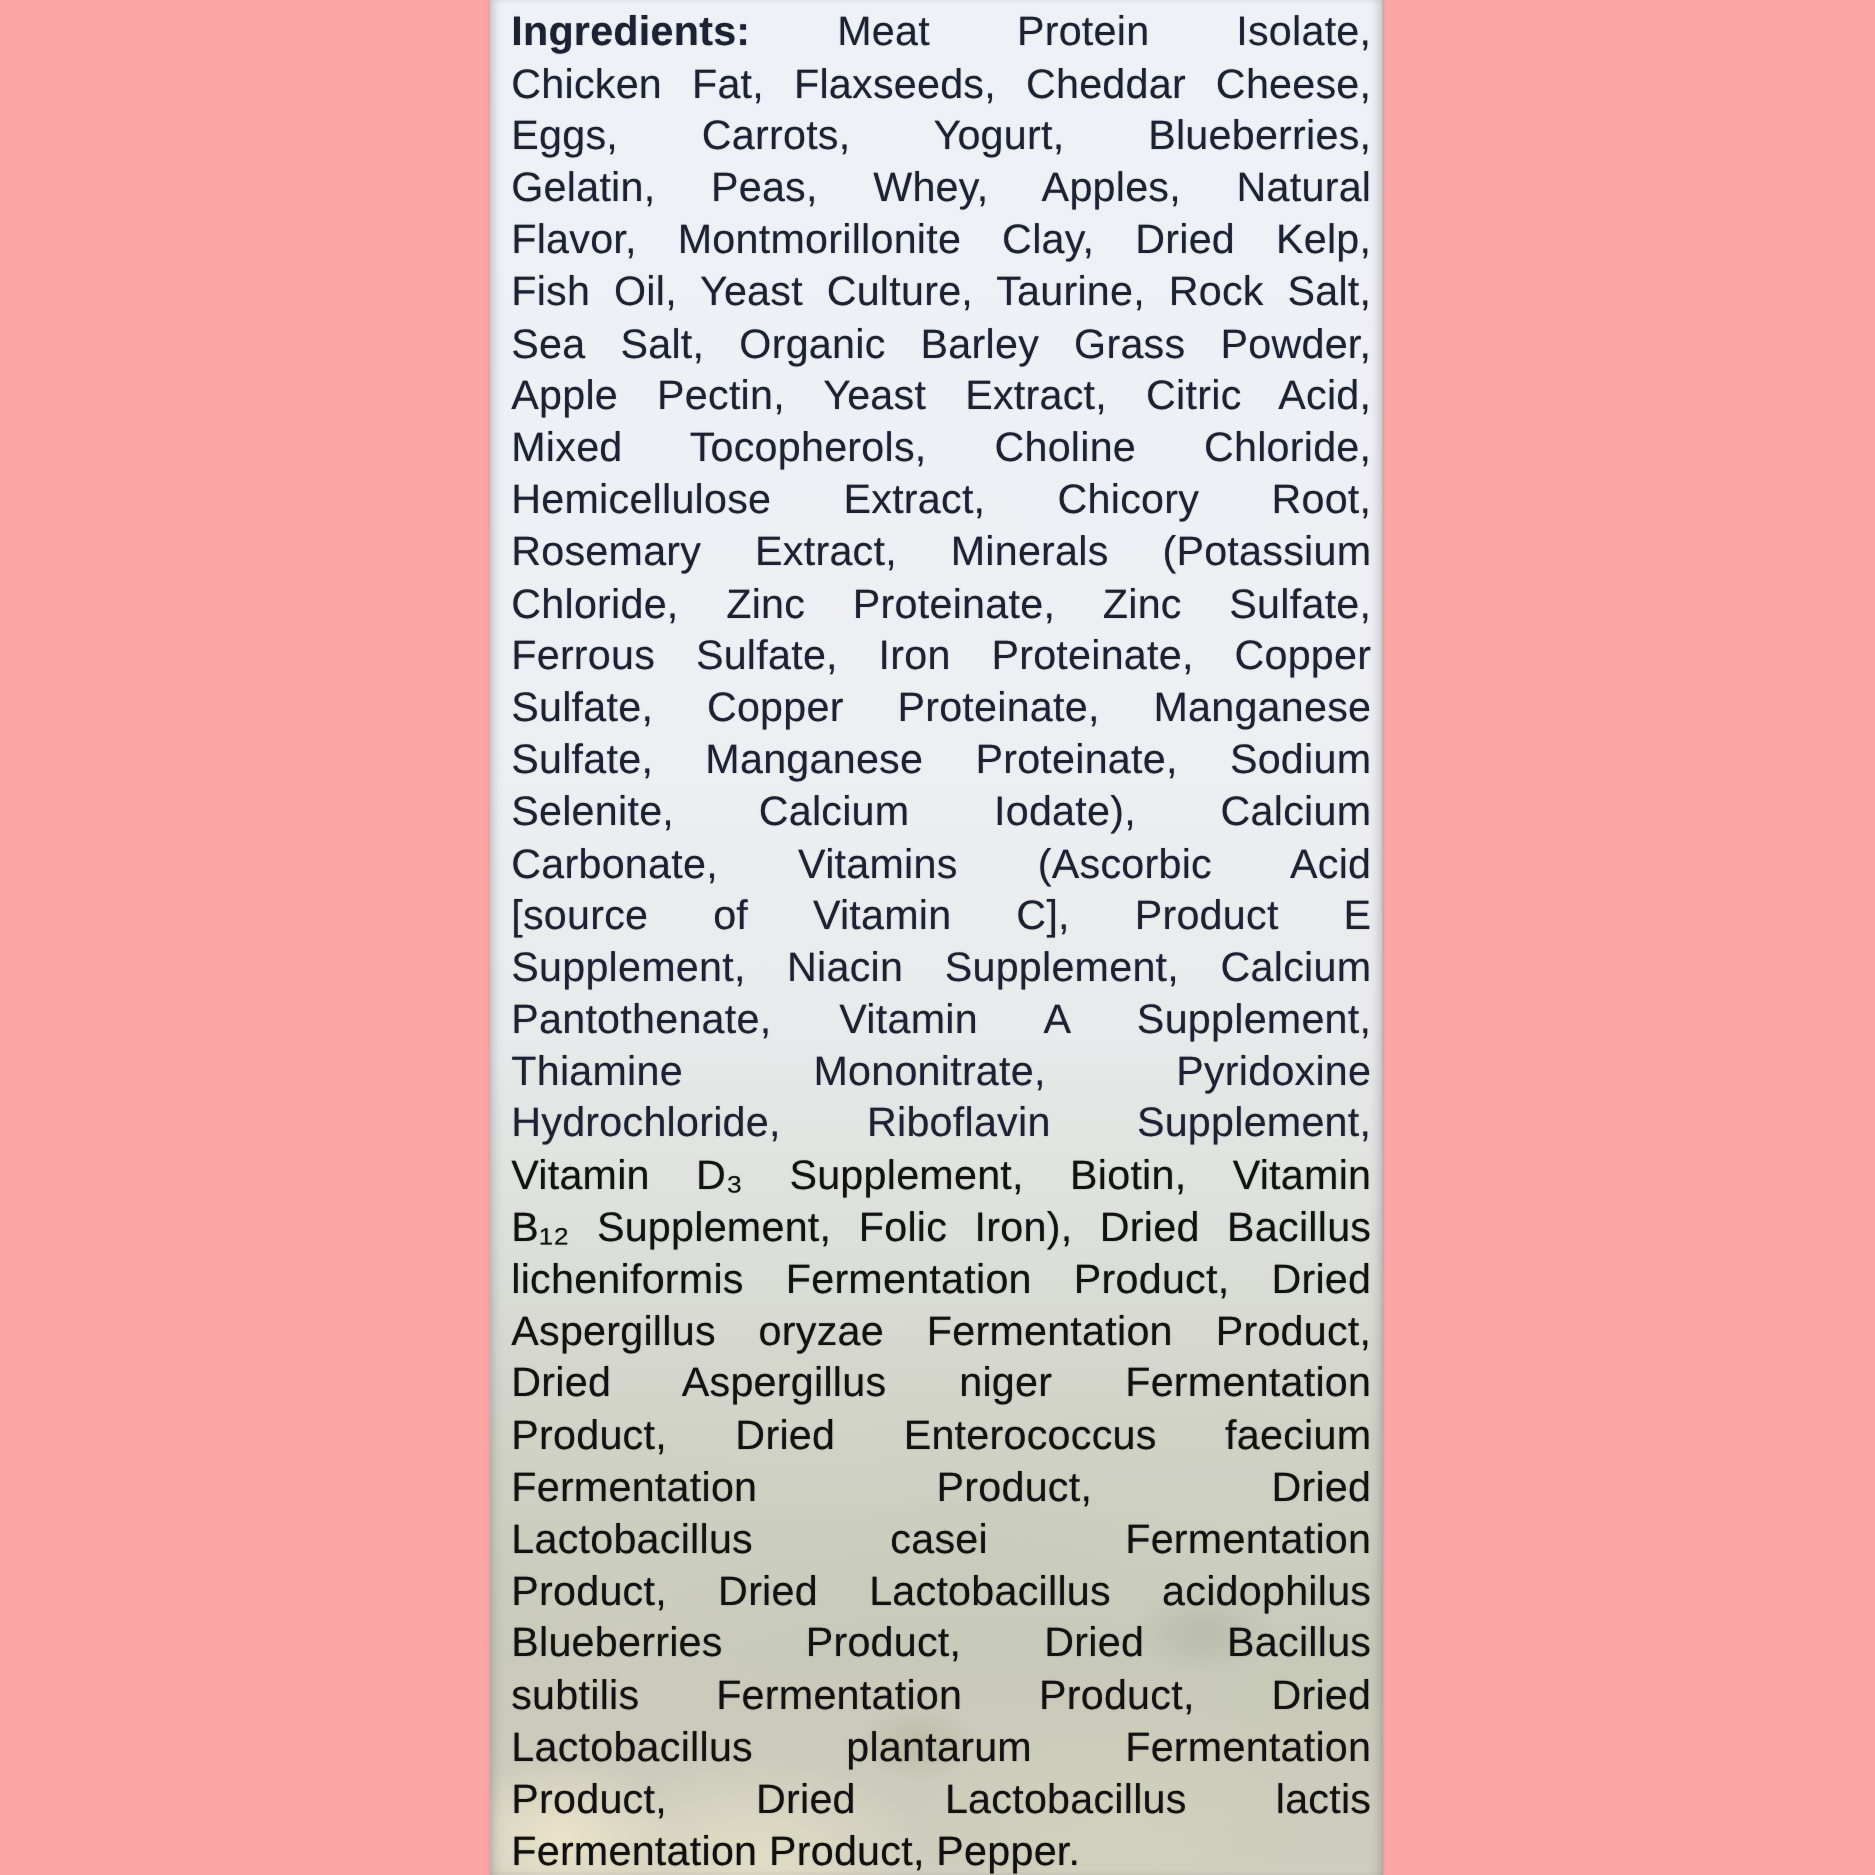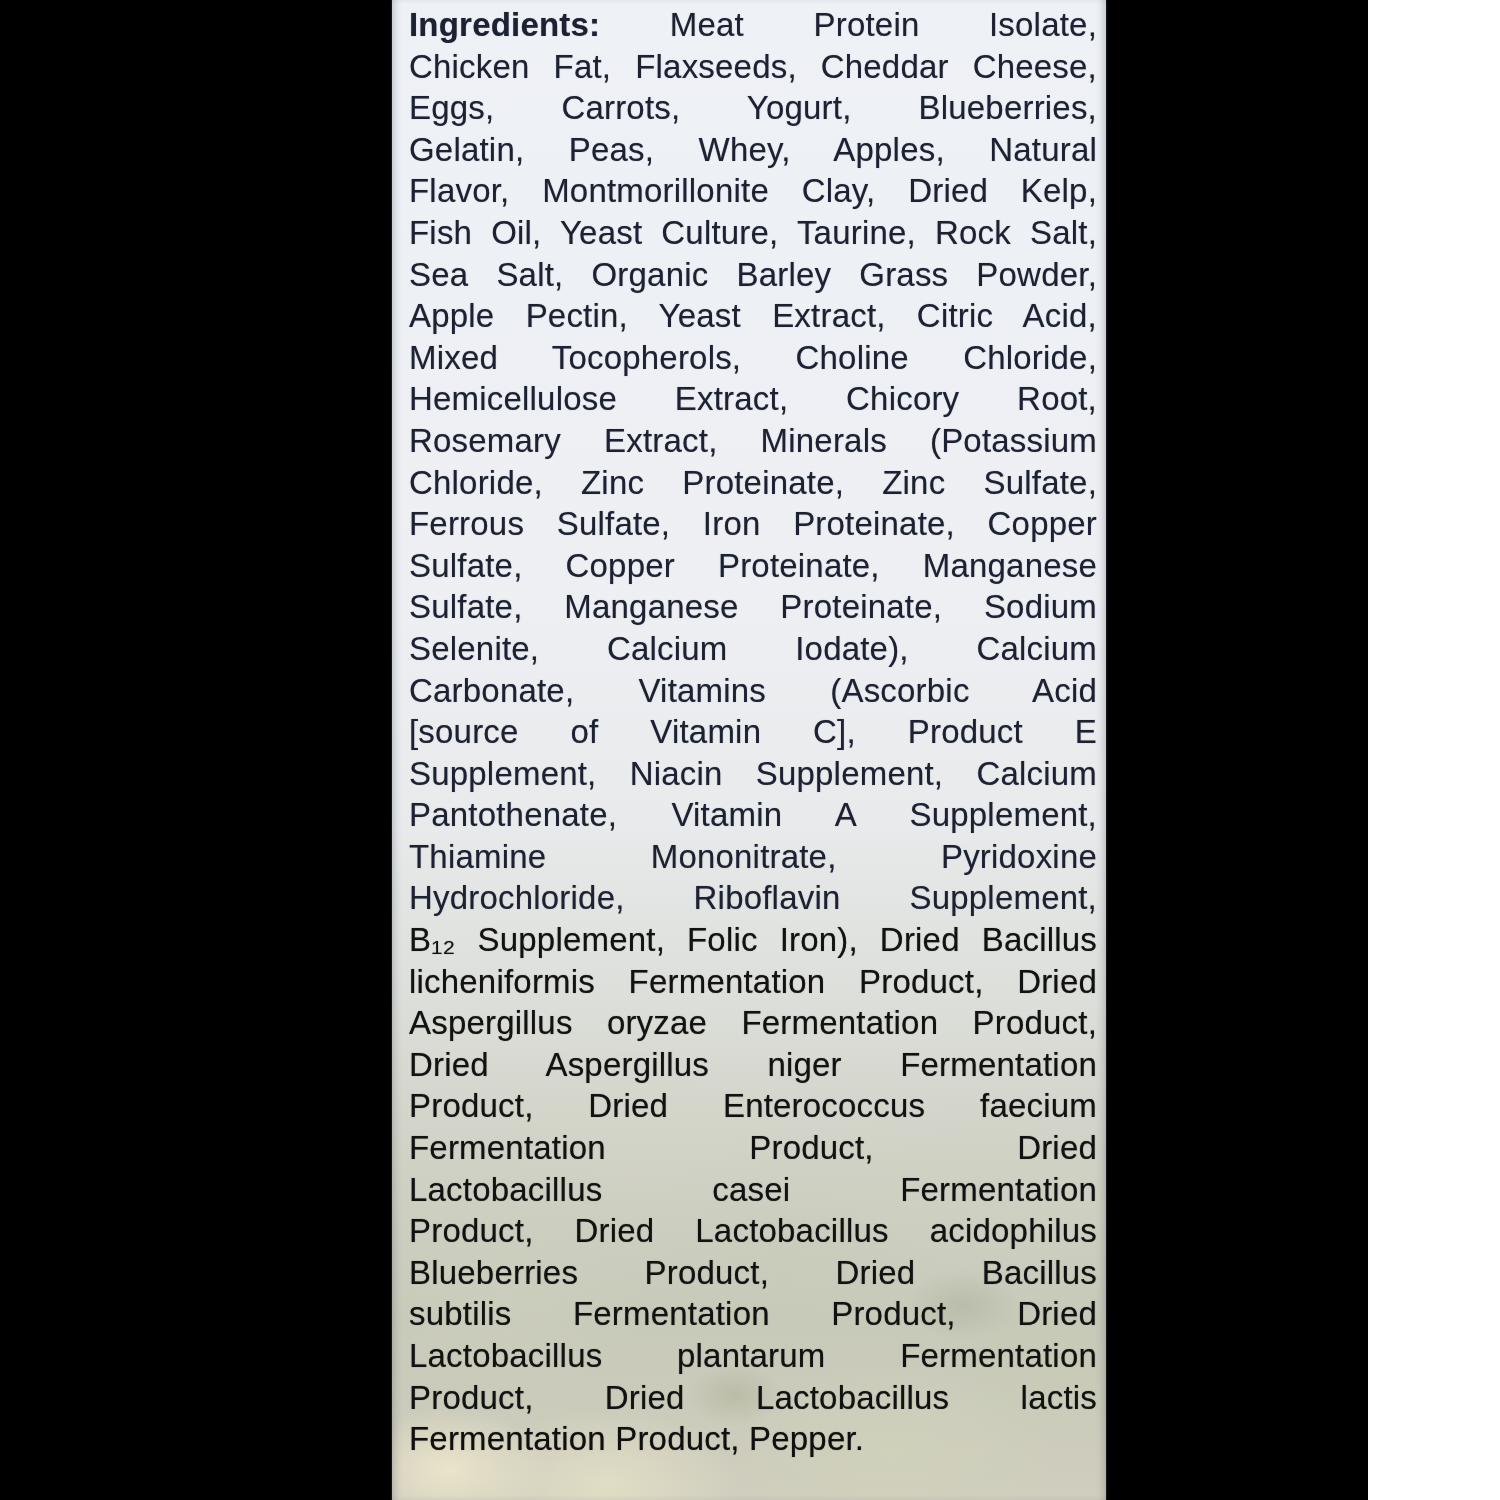--- a/index.html
+++ b/index.html
@@ -2,23 +2,23 @@
 <html><head>
 <meta charset="utf-8">
 <style>
   html, body {
     margin: 0;
     padding: 0;
     background: #ffffff;
   }
   .page {
     position: relative;
-    width: 1368px;
+    width: 1500px;
     height: 1500px;
-    background: #000000;
+    background: #fca5a5;
     overflow: hidden;
   }
   
   .label-strip {
     position: absolute;
     left: 392px;
     top: 0;
     width: 714px;
     height: 1500px;
     background-image:
@@ -92,20 +92,21 @@
           <div class="line">Ferrous Sulfate, Iron Proteinate, Copper</div>
           <div class="line">Sulfate, Copper Proteinate, Manganese</div>
           <div class="line">Sulfate, Manganese Proteinate, Sodium</div>
           <div class="line">Selenite, Calcium Iodate), Calcium</div>
           <div class="line">Carbonate, Vitamins (Ascorbic Acid</div>
           <div class="line">[source of Vitamin C], Product E</div>
           <div class="line">Supplement, Niacin Supplement, Calcium</div>
           <div class="line">Pantothenate, Vitamin A Supplement,</div>
           <div class="line">Thiamine Mononitrate, Pyridoxine</div>
           <div class="line">Hydrochloride, Riboflavin Supplement,</div>
+          <div class="line">Vitamin D₃ Supplement, Biotin, Vitamin</div>
           <div class="line">B₁₂ Supplement, Folic Iron), Dried Bacillus</div>
           <div class="line">licheniformis Fermentation Product, Dried</div>
           <div class="line">Aspergillus oryzae Fermentation Product,</div>
           <div class="line">Dried Aspergillus niger Fermentation</div>
           <div class="line">Product, Dried Enterococcus faecium</div>
           <div class="line">Fermentation Product, Dried</div>
           <div class="line">Lactobacillus casei Fermentation</div>
           <div class="line">Product, Dried Lactobacillus acidophilus</div>
           <div class="line">Blueberries Product, Dried Bacillus</div>
           <div class="line">subtilis Fermentation Product, Dried</div>

